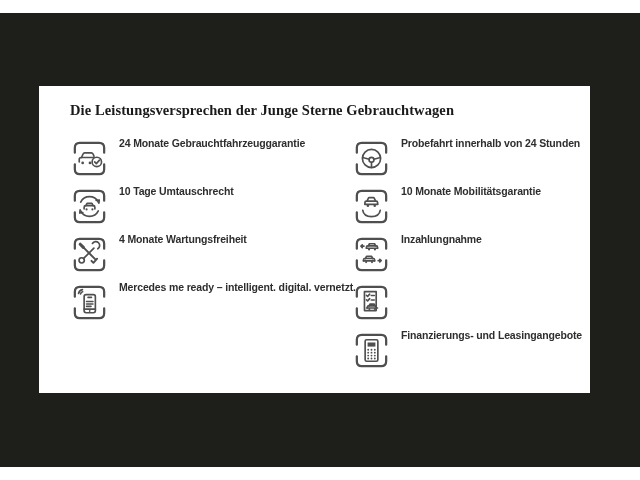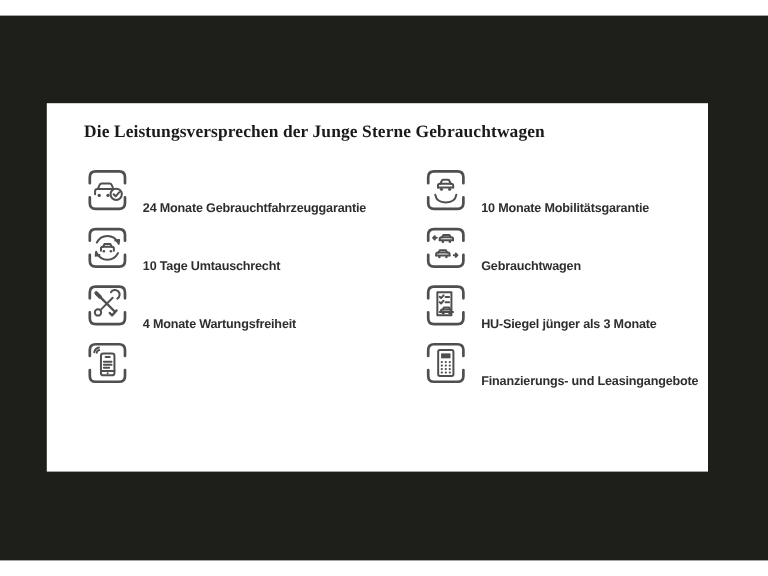--- a/index.html
+++ b/index.html
@@ -7,21 +7,21 @@
           overflow:hidden;font-family:"Liberation Sans",sans-serif}
   .strip{position:absolute;left:0;width:100%;background:var(--strip,#ffffff)}
   .strip.top{top:0;height:13px}
   .strip.bottom{bottom:0;height:13px}
   .card{position:absolute;left:39px;top:86px;width:551px;height:307px;background:var(--card-bg,#ffffff)}
   .card-title{position:absolute;left:31px;top:16px;font-family:"Liberation Serif",serif;
               font-weight:bold;font-size:14.5px;color:var(--title,#1a1a1a);letter-spacing:.1px;white-space:nowrap}
   .col{position:absolute;top:51px}
   .col-left{left:29px}
   .col-right{left:311px}
-  .item{display:flex;align-items:flex-end;height:43px;margin-bottom:5px}
+  .item{display:flex;align-items:flex-start;height:43px;margin-bottom:5px}
   .icon{width:43px;height:43px;flex:0 0 auto;color:var(--icon,#4f4f4f)}
   .icon svg{display:block;width:43px;height:43px;fill:none;stroke:currentColor;
             stroke-width:1.7;stroke-linecap:round;stroke-linejoin:round}
   .icon svg .fr{stroke-width:2.3}
   .icon svg .fill{fill:currentColor;stroke:none}
   .icon svg .thick{stroke-width:2}
   .icon svg .grip{stroke-width:3.2}
   .label{margin-left:8px;font-size:10.5px;font-weight:bold;color:var(--label,#2e2e2e);
          letter-spacing:-.15px;white-space:nowrap}
 </style>
@@ -95,26 +95,40 @@
               <path class="fr" d="M7 28V33Q7 38 12 38H32Q37 38 37 33V28"></path>
             <rect x="16.5" y="14" width="11.5" height="18.5" rx="2"></rect>
             <path d="M20.5 16.8h3.5"></path>
             <path d="M19 21h6.5M19 23.5h6.5M19 26h4.5"></path>
             <path d="M16.5 28.8h11.5"></path>
             <circle class="fill" cx="22.2" cy="30.7" r=".9"></circle>
             <path d="M10.8 12.8A5.2 5.2 0 0 1 14.8 8.8"></path>
             <path d="M12.9 13.2A2.6 2.6 0 0 1 15 11"></path>
           </svg>
         </span>
+        <span class="label">Mercedes me ready – intelligent. digital. vernetzt.</span>
       </div>
 
     </div>
 
     <div class="col col-right">
 
+      <div class="item">
+        <span class="icon">
+          <svg viewBox="0 0 44 44">
+            <path class="fr" d="M7 16V11Q7 6 12 6H32Q37 6 37 11V16"></path>
+              <path class="fr" d="M7 28V33Q7 38 12 38H32Q37 38 37 33V28"></path>
+            <circle cx="22" cy="22" r="9.3"></circle>
+            <path d="M12.9 21L19.6 22.7M31.1 21L24.4 22.7"></path>
+            <circle cx="22" cy="23.3" r="2.5"></circle>
+            <path d="M22 25.8v5.3"></path>
+          </svg>
+        </span>
+        <span class="label">Probefahrt innerhalb von 24 Stunden</span>
+      </div>
 
       <div class="item">
         <span class="icon">
           <svg viewBox="0 0 44 44">
             <path class="fr" d="M7 16V11Q7 6 12 6H32Q37 6 37 11V16"></path>
               <path class="fr" d="M7 28V33Q7 38 12 38H32Q37 38 37 33V28"></path>
             <path d="M15.3 19.8v-1.6q0-1.7 1.7-1.7h9.6q1.7 0 1.7 1.7v1.6"></path>
             <path d="M17.4 16.5l1.3-2.8q.3-.7 1.1-.7h4q.8 0 1.1.7l1.3 2.8"></path>
             <path d="M15.3 19.8h13"></path>
             <circle class="fill" cx="18.3" cy="21.2" r="1.3"></circle>
@@ -137,41 +151,40 @@
               <circle class="fill" cx="25.5" cy="16.8" r="1.1"></circle>
             <path d="M14.3 13.5h-3.1m1.4-1.4l-1.4 1.4 1.4 1.4"></path>
             <path d="M13.8 28.6v-1.1q0-1.4 1.4-1.4h8.6q1.4 0 1.4 1.4v1.1"></path>
             <path d="M15.8 26.1l1.1-2.1h5.2l1.1 2.1"></path>
             <path d="M13.8 28.6h11.4"></path>
             <circle class="fill" cx="16.5" cy="29.8" r="1.1"></circle>
               <circle class="fill" cx="22.5" cy="29.8" r="1.1"></circle>
             <path d="M28.8 28.3h3.1m-1.4-1.4l1.4 1.4-1.4 1.4"></path>
           </svg>
         </span>
-        <span class="label">Gebrauchtwagen</span>
+        <span class="label">Inzahlungnahme</span>
       </div>
 
       <div class="item">
         <span class="icon">
           <svg viewBox="0 0 44 44">
             <path class="fr" d="M7 16V11Q7 6 12 6H32Q37 6 37 11V16"></path>
               <path class="fr" d="M7 28V33Q7 38 12 38H32Q37 38 37 33V28"></path>
             <rect x="14.8" y="10.8" width="12" height="19.5"></rect>
             <path d="M16.8 14.6l1.2 1.2 2.1-2.4"></path>
             <path d="M21.8 14.8h3"></path>
             <path d="M16.8 19.2l1.2 1.2 2.1-2.4"></path>
             <path d="M21.8 19.4h3"></path>
             <path d="M17.8 27.6v-.9q0-1.2 1.2-1.2h6.4q1.2 0 1.2 1.2v.9" fill="#fff"></path>
             <path d="M19.5 25.5l.9-1.8h4.4l.9 1.8"></path>
             <path d="M16.8 27.6h11.4"></path>
             <circle class="fill" cx="19.8" cy="28.7" r="1.1"></circle>
               <circle class="fill" cx="25.4" cy="28.7" r="1.1"></circle>
           </svg>
         </span>
-        <span class="label">HU-Siegel jünger als 3 Monate</span>
       </div>
 
       <div class="item">
         <span class="icon">
           <svg viewBox="0 0 44 44">
             <path class="fr" d="M7 16V11Q7 6 12 6H32Q37 6 37 11V16"></path>
               <path class="fr" d="M7 28V33Q7 38 12 38H32Q37 38 37 33V28"></path>
             <rect x="15.5" y="11" width="13" height="22" rx="1.5"></rect>
             <rect class="fill" x="18" y="13.8" width="8" height="4.2"></rect>
             <circle class="fill" cx="18.6" cy="21.2" r=".95"></circle>

